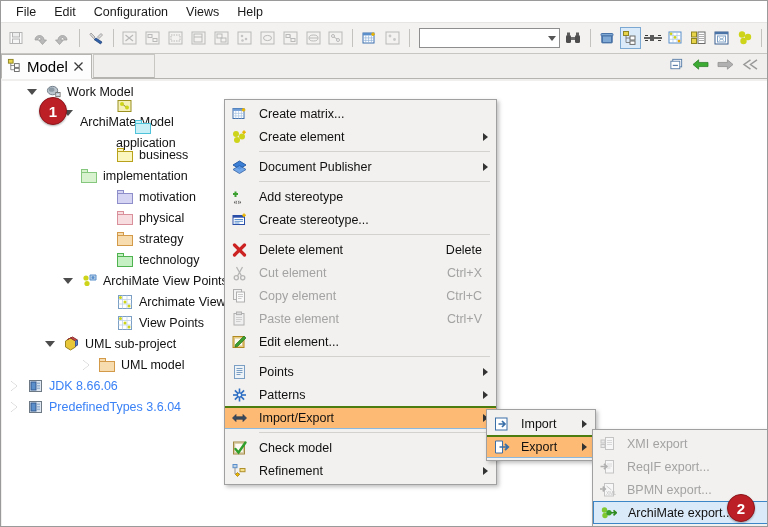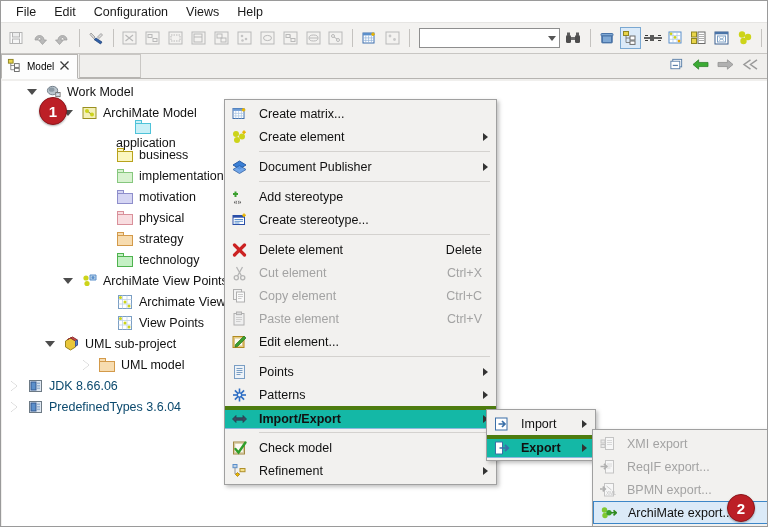--- a/index.html
+++ b/index.html
@@ -88,21 +88,21 @@
     border-bottom: 1px solid #b6b4b1;
   }
   #tab-model {
     display: flex; align-items: center;
     padding: 0 7px 0 5px;
     background: #fdfdfd;
     border: 1px solid #b6b4b1;
     border-bottom: 1px solid #fdfdfd;
     margin-bottom: -1px;
     gap: 5px;
-    font-size: 10px;
+    font-size: 15px;
   }
   #tab-empty {
     width: 62px;
     border: 1px solid #c9c7c4;
     border-bottom: 1px solid #b6b4b1;
     background: #f0efed;
     margin-left: 1px;
   }
   #tab-tools {
     margin-left: auto;
@@ -154,21 +154,21 @@
     content: "";
     position: absolute;
     left: 2px; top: 0px;
     border-top: 6px solid transparent;
     border-bottom: 6px solid transparent;
     border-left: 7px solid #7d7d7d;
     z-index: -1;
   }
   .ticon { width: 18px; margin-right: 5px; flex: 0 0 18px; display:flex; align-items:center; justify-content:center;}
   .tlabel { color: #111; }
-  .tlabel.blue { color: #0c4a6e; }
+  .tlabel.blue { color: #3b82f6; }
   .sel-box {
     border: 1px solid #3c86c8;
     background: #d8eaf8;
     padding: 0 3px 0 2px;
     margin-left: -2px;
     display: flex; align-items: center;
     height: 19px;
   }
 
   
@@ -232,24 +232,23 @@
     position: absolute;
     right: 8px;
     width: 0; height: 0;
     border-top: 4px solid transparent;
     border-bottom: 4px solid transparent;
     border-left: 5px solid #333;
   }
   .mrow.disabled .mlabel,
   .mrow.disabled .maccel { color: #a3a3a3; }
   .mrow.hl {
-    background: #14b8a6;
-    border-top: 4px solid #4d7c0f;
+    background: #fdba74;
+    border-top: 2px solid #4d7c0f;
     border-bottom: 1px solid #8cb8de;
-    font-weight: bold;
   }
   .mrow.hl2 {
     background: #dbeaf8;
     border: 1px solid #3c86c8;
   }
   .msep {
     height: 1px;
     background: #d4d2cf;
     margin: 3px 6px 3px 34px;
   }
@@ -529,21 +528,21 @@
               <ellipse cx="6" cy="6" rx="3" ry="2.3" fill="#8c9aa5"></ellipse>
               <rect x="10.5" y="9" width="4.5" height="4.5" fill="#ffffff" stroke="#6b6b6b"></rect>
               <path d="M11.5 10.3 H14 M11.5 12 H14" stroke="#8fa8c0" stroke-width="0.8"></path>
             </svg>
           </span>
           <span class="tlabel">Work Model</span>
         </span>
       </div>
       <div class="row" style="padding-left: 60px;">
         <span class="twisty open"></span>
-        <span class="" style="display: flex; align-items: center; margin-left: 7px;">
+        <span class="" style="display: flex; align-items: center; margin-left: 7px; flex-direction: column;">
           <span class="ticon">
             <svg width="17" height="16" viewBox="0 0 16 16">
               <rect x="1.5" y="2.5" width="13" height="11" fill="#f4f0b8" stroke="#9a9020"></rect>
               <circle cx="5.5" cy="6" r="2" fill="#cdd41a"></circle>
               <circle cx="10.5" cy="9.5" r="2" fill="#cdd41a"></circle>
               <path d="M7 7.2 L9 8.4" stroke="#8a8418" stroke-width="1"></path>
             </svg>
           </span>
           <span class="tlabel">ArchiMate Model</span>
         </span>
@@ -565,21 +564,21 @@
         <span class="" style="display: flex; align-items: center; margin-left: 7px;">
           <span class="ticon">
             <span class="folder" style="--fb:#b8a21c;--ff:#fbf6c0">
               <span class="tabt"></span>
               <span class="body"></span>
             </span>
           </span>
           <span class="tlabel">business</span>
         </span>
       </div>
-      <div class="row" style="padding-left: 96px;">
+      <div class="row" style="padding-left: 60px;">
         <span class="twisty "></span>
         <span class="" style="display: flex; align-items: center; margin-left: 7px;">
           <span class="ticon">
             <span class="folder" style="--fb:#86c77e;--ff:#d8f2d0">
               <span class="tabt"></span>
               <span class="body"></span>
             </span>
           </span>
           <span class="tlabel">implementation</span>
         </span>

